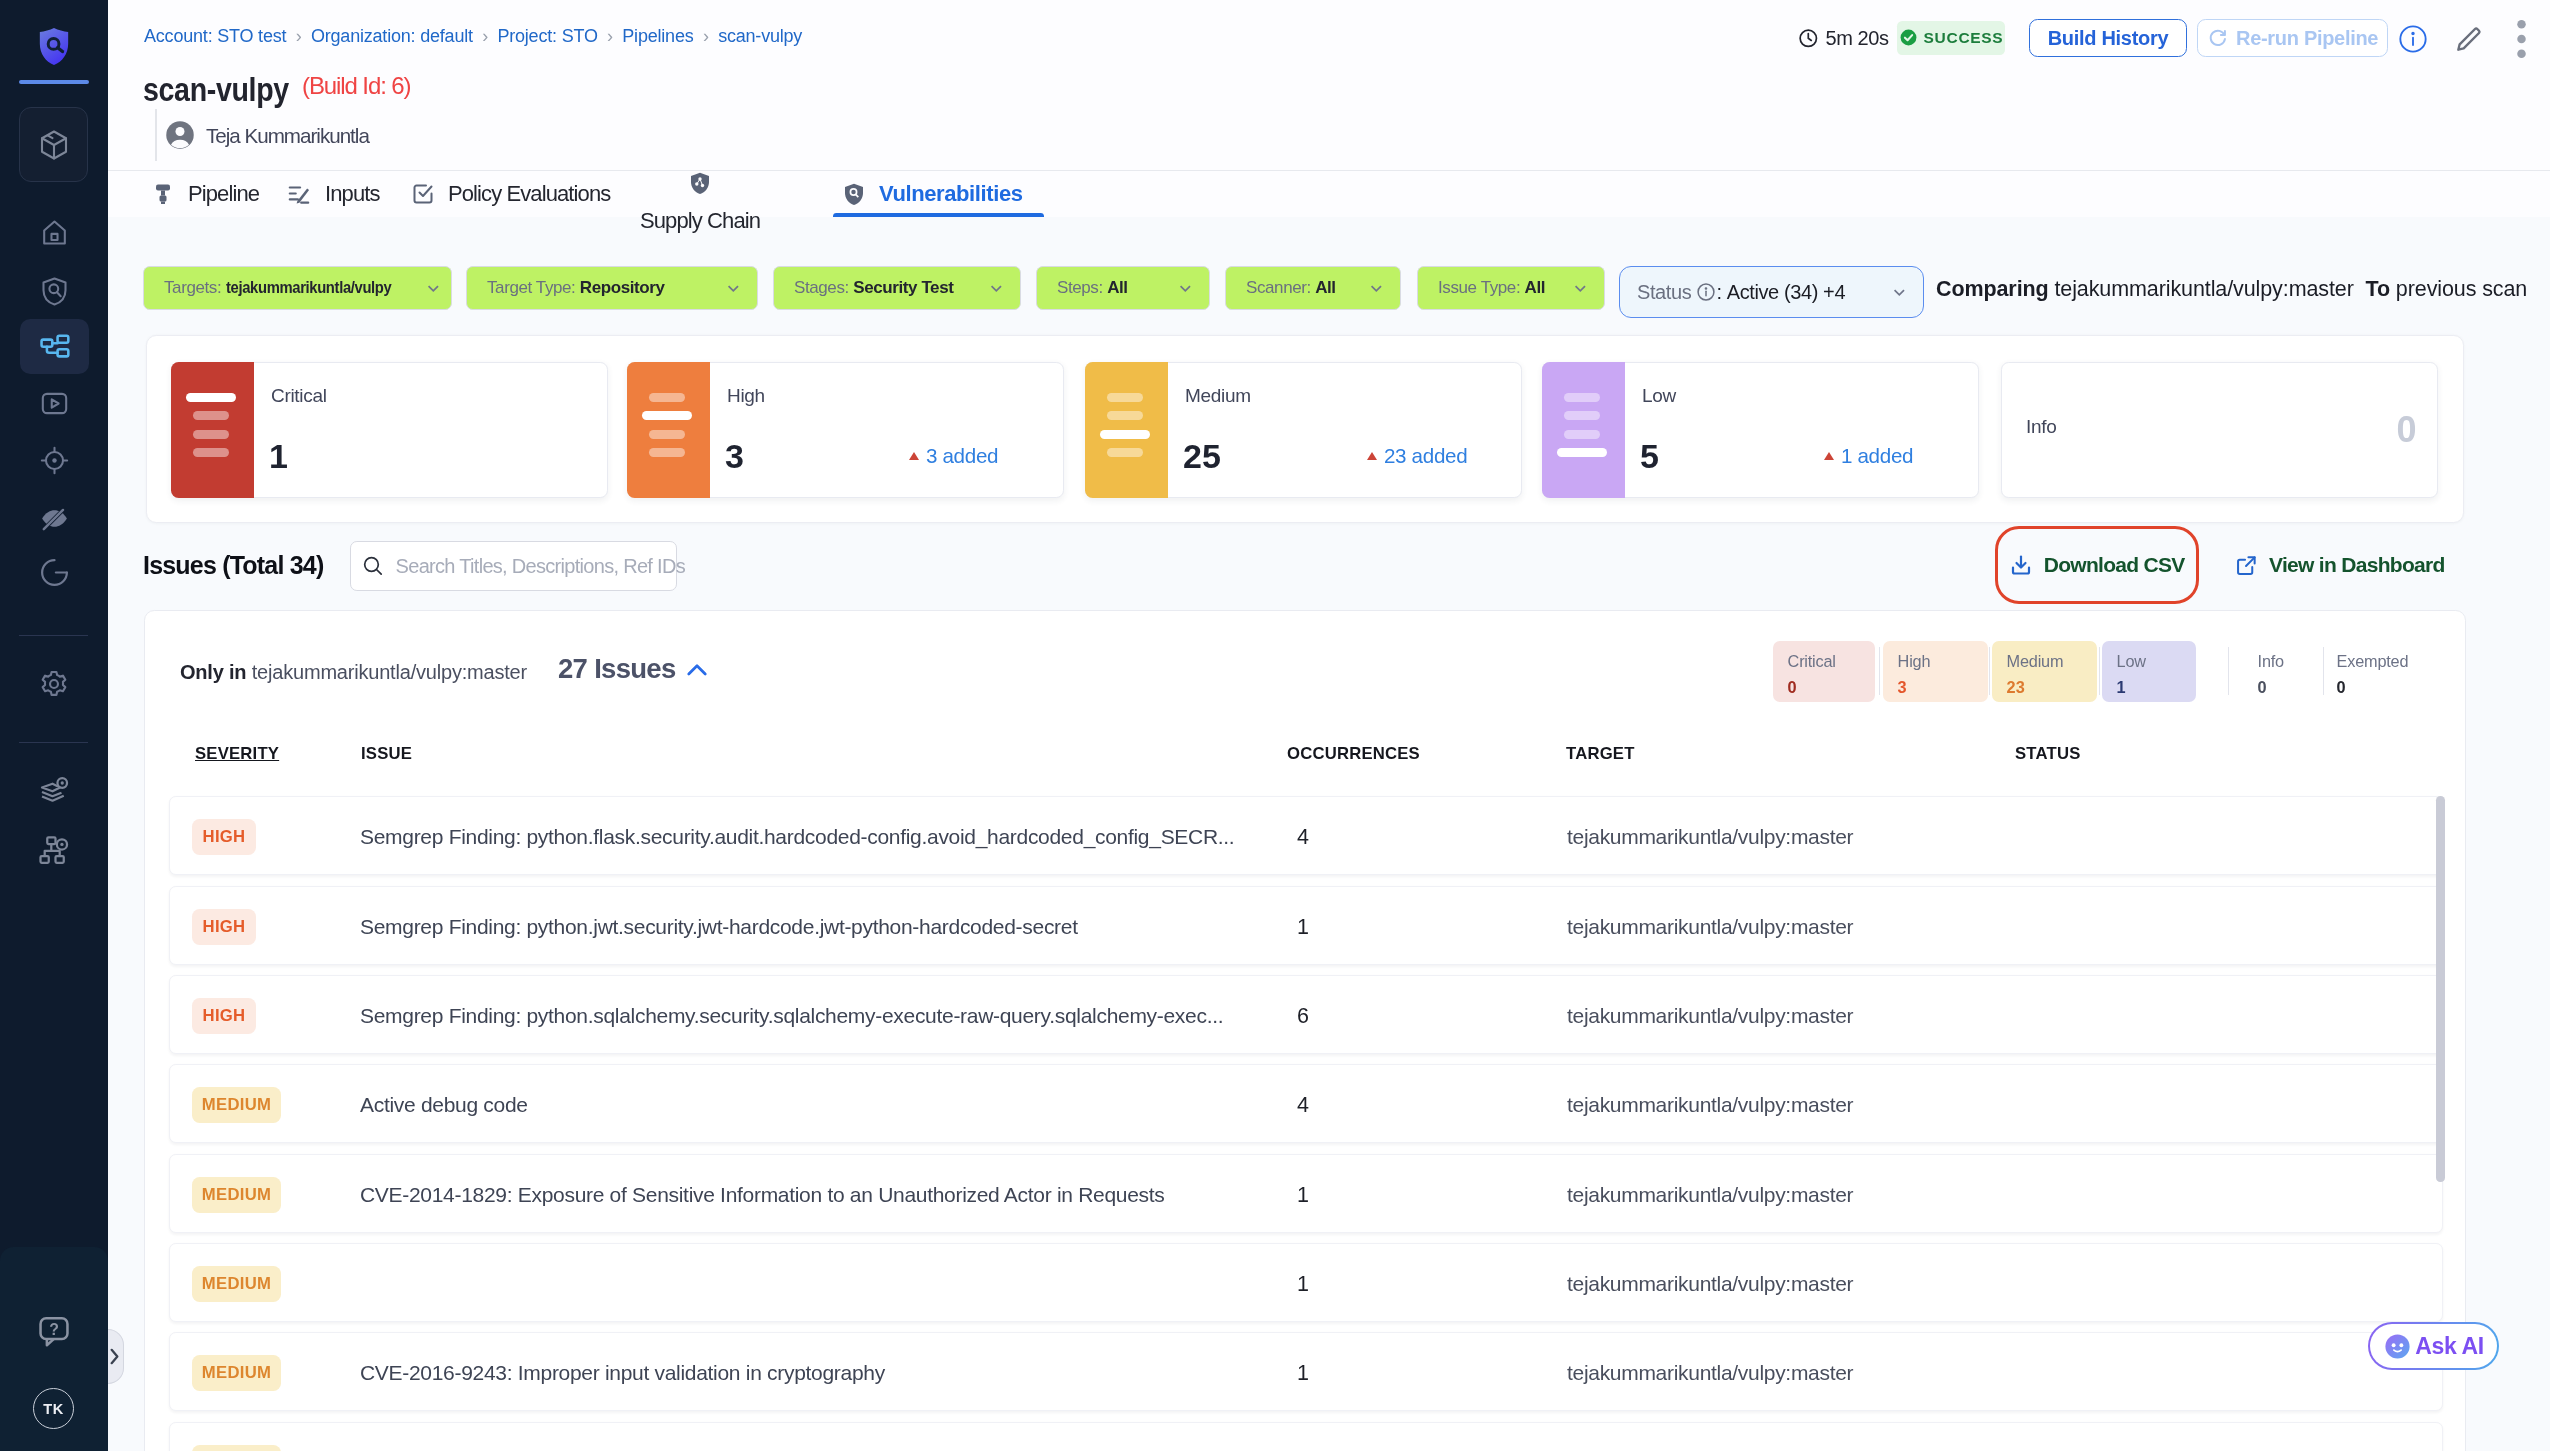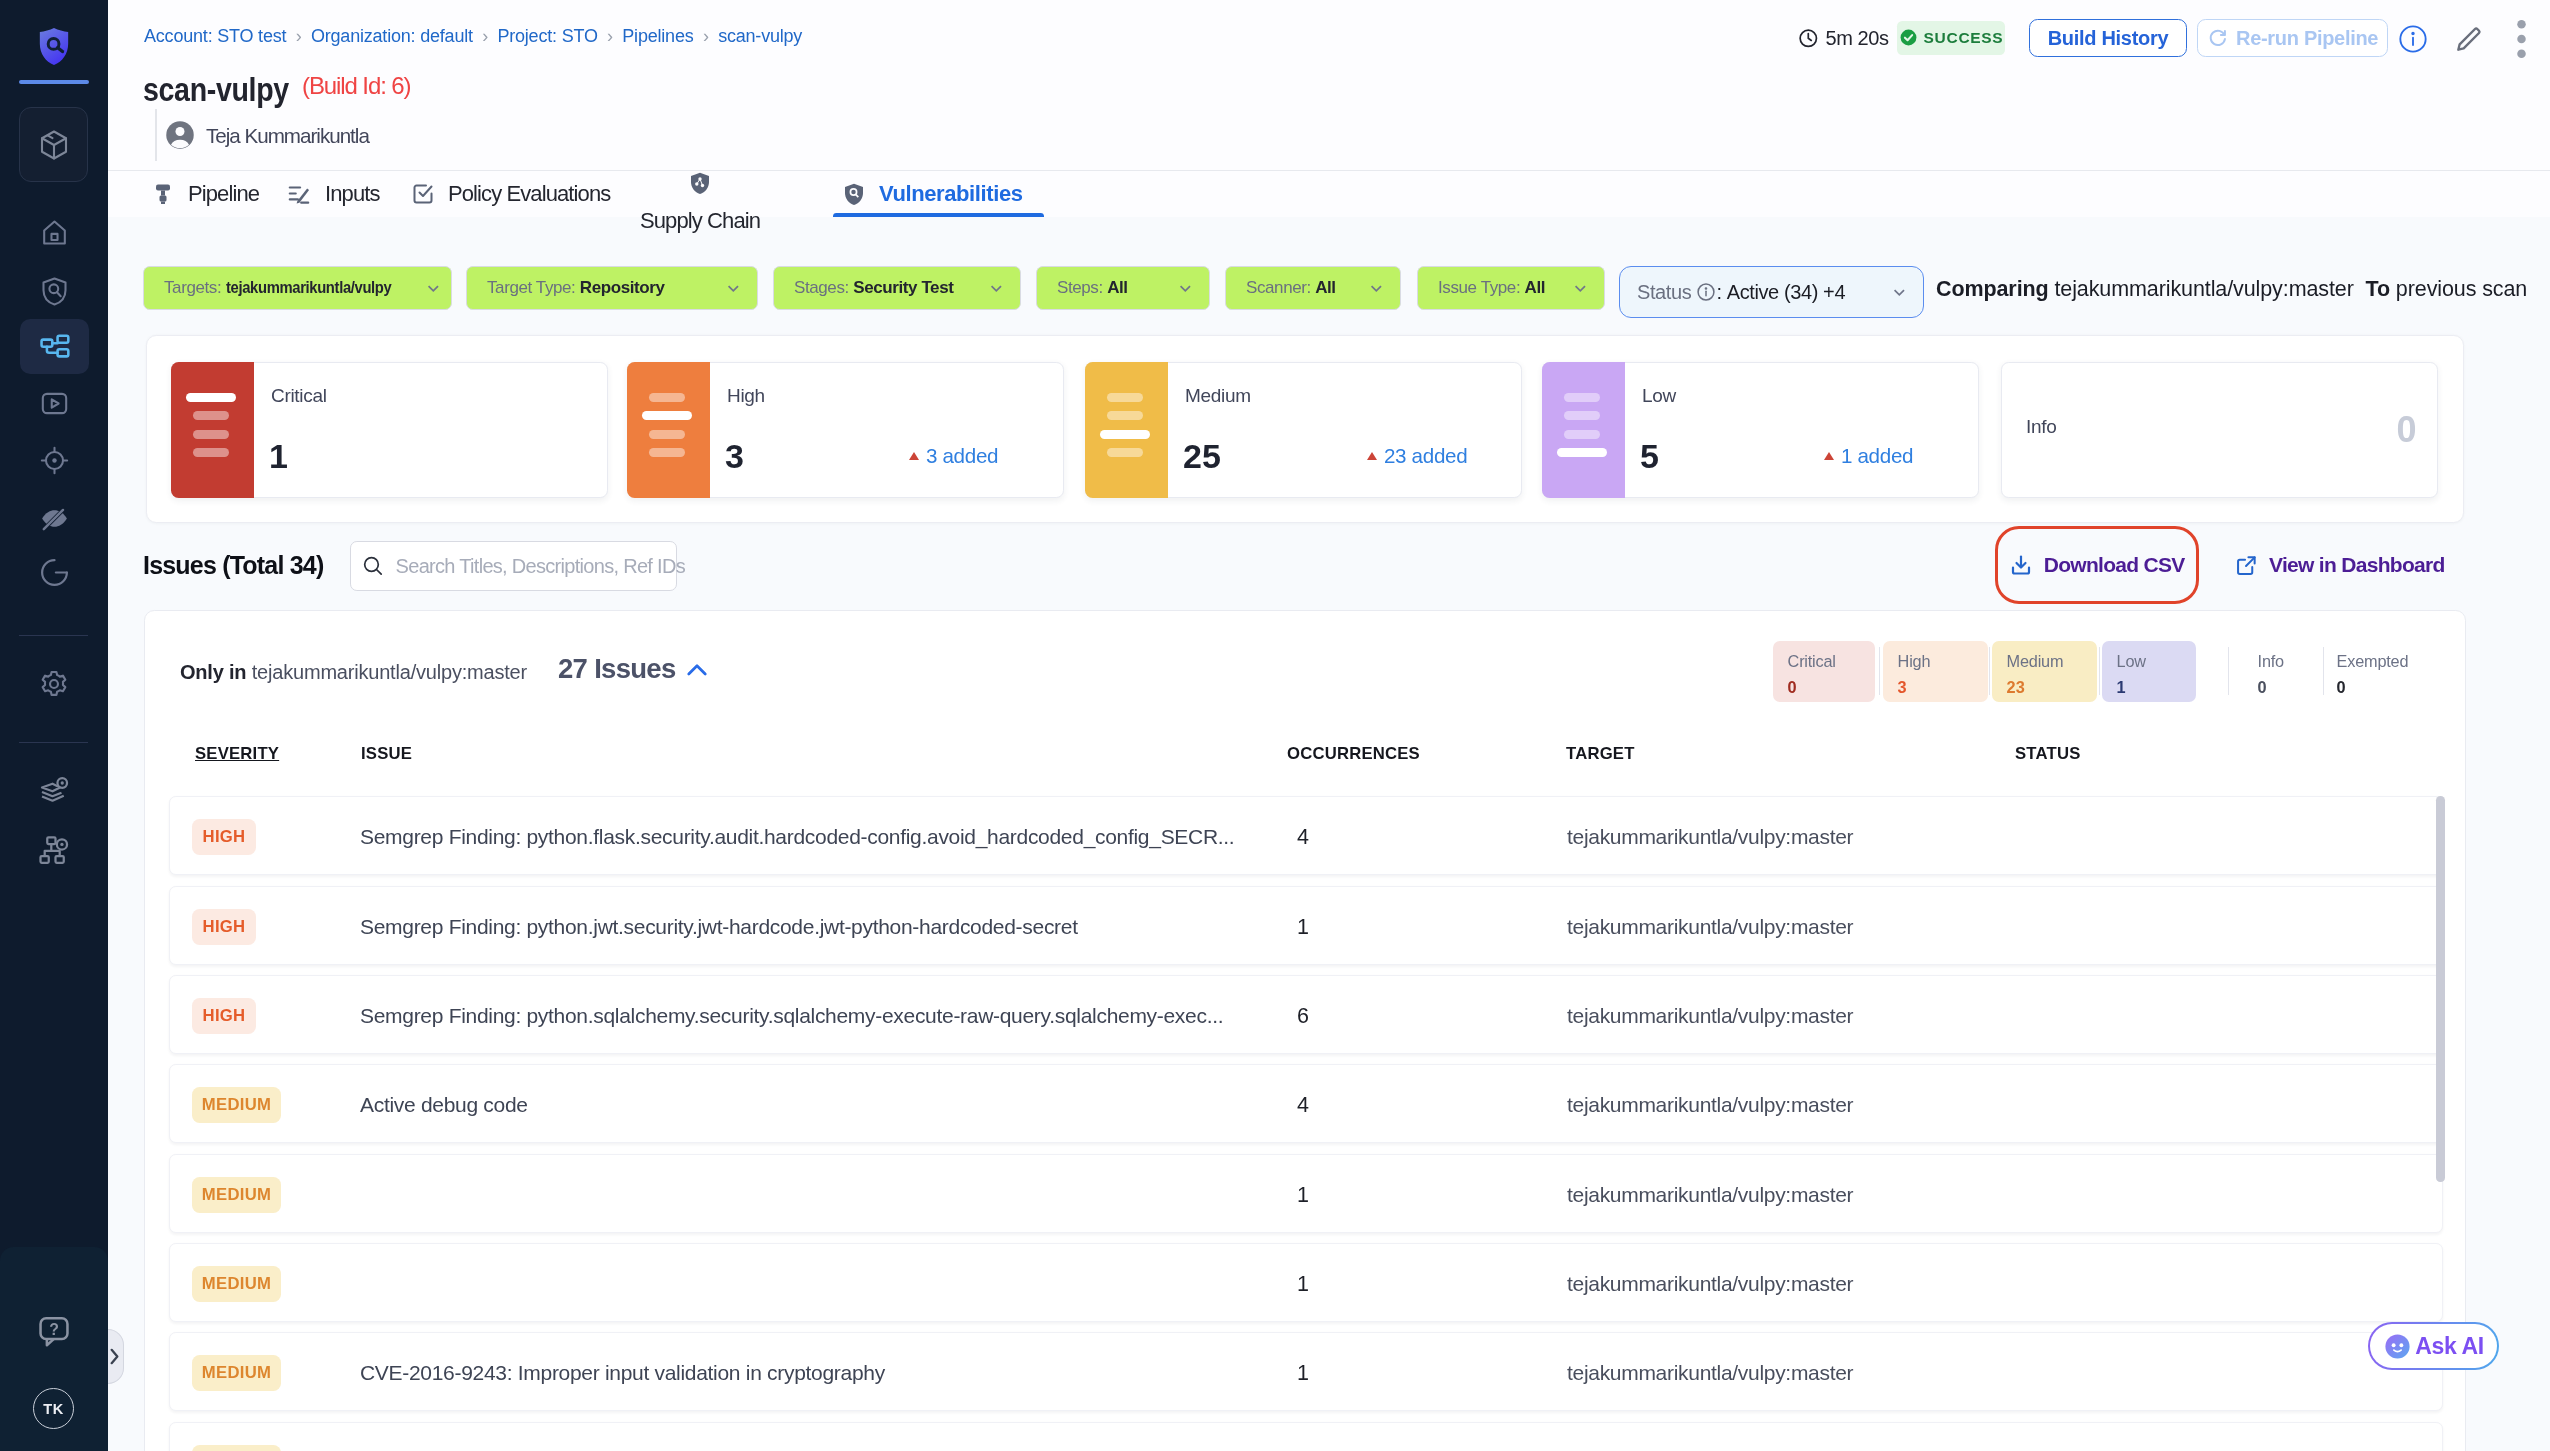--- a/index.html
+++ b/index.html
@@ -53,21 +53,21 @@
 .bar.hi { background:#fff; left:14.6px; width:50px; }
 .ctitle { position:absolute; left:99px; top:22px; font-size:19px; color:#41465A; letter-spacing:-0.3px; }
 .cnum { position:absolute; left:97px; top:74px; font-size:34px; font-weight:bold; color:#1F2330; }
 .cadded { position:absolute; left:281px; top:80px; height:26px; display:flex; align-items:center; gap:6.9px; font-size:20.6px; color:#2F7FE0; letter-spacing:-0.3px; }
 .tri { width:0; height:0; border-left:5.2px solid transparent; border-right:5.2px solid transparent; border-bottom:8.6px solid #CC4437; }
 
 #issues-title { position:absolute; left:143px; top:551px; font-size:25px; font-weight:bold; color:#0E1017; letter-spacing:-0.8px; }
 #search { position:absolute; left:350px; top:541px; width:327px; height:50px; background:#fff; border:0.9px solid #D8DAE2; border-radius:6.9px; display:flex; align-items:center; padding:0 10.3px; gap:10.3px; }
 #search span { font-size:20px; color:#A7ACB9; letter-spacing:-0.7px; white-space:nowrap; }
 #dlbox { position:absolute; left:1995px; top:526px; width:204px; height:78px; border:3.4px solid #E0432A; border-radius:24px; display:flex; align-items:center; justify-content:center; gap:10.3px; }
-#dlbox span, #viewdash span { font-size:21px; font-weight:bold; color:#4c1d95; letter-spacing:-0.7px; }
+#dlbox span, #viewdash span { font-size:21px; font-weight:bold; color:#14532d; letter-spacing:-0.7px; }
 #viewdash { position:absolute; left:2235px; top:541px; height:48px; display:flex; align-items:center; gap:11px; }
 
 #panel { position:absolute; left:144px; top:610px; width:2322px; height:842px; background:#fff; border:0.9px solid #E9EBF1; border-radius:10.3px 10.3px 0 0; overflow:hidden; }
 #onlyin { position:absolute; left:35px; top:50px; font-size:20px; color:#4A4F60; letter-spacing:-0.2px; }
 #onlyin b { color:#23252F; }
 #n-issues { position:absolute; left:413px; top:42px; font-size:27.5px; font-weight:bold; color:#4C5268; letter-spacing:-0.7px; }
 #up-chev { position:absolute; left:541px; top:50px; }
 .chip { position:absolute; top:30px; height:61px; border-radius:6.9px; padding:11px 0 0 14.6px; }
 .chip .cl { font-size:16.3px; color:#6C7286; letter-spacing:-0.2px; }
 .chip .cn { font-size:16.3px; font-weight:bold; margin-top:6.9px; }
@@ -519,20 +519,21 @@
       <div class="tgt">tejakummarikuntla/vulpy:master</div>
     </div>
   <div class="row" style="top:453px;">
       <div class="badge med">MEDIUM</div>
       <div class="itext">Active debug code</div>
       <div class="occ">4</div>
       <div class="tgt">tejakummarikuntla/vulpy:master</div>
     </div>
   <div class="row" style="top:543px;">
       <div class="badge med">MEDIUM</div>
+      <div class="itext">CVE-2014-1829: Exposure of Sensitive Information to an Unauthorized Actor in Requests</div>
       <div class="occ">1</div>
       <div class="tgt">tejakummarikuntla/vulpy:master</div>
     </div>
   <div class="row" style="top:632px;">
       <div class="badge med">MEDIUM</div>
       <div class="occ">1</div>
       <div class="tgt">tejakummarikuntla/vulpy:master</div>
     </div>
   <div class="row" style="top:721px;">
       <div class="badge med">MEDIUM</div>

